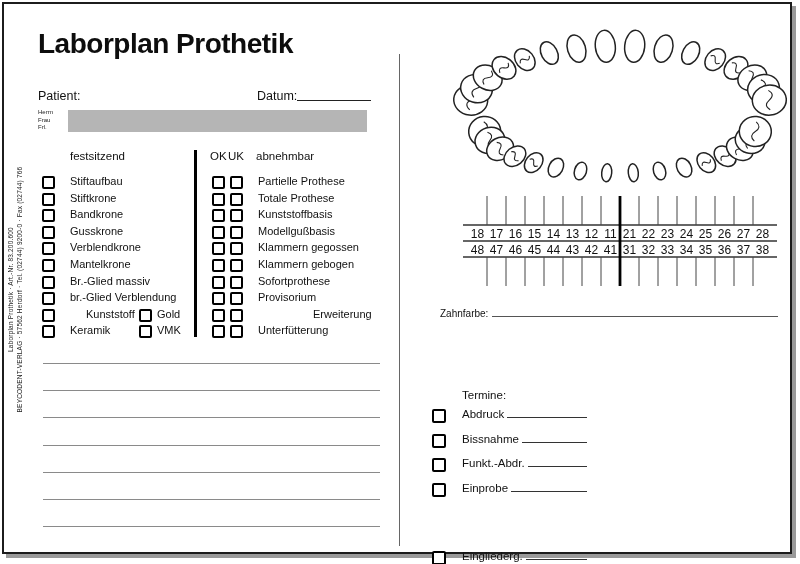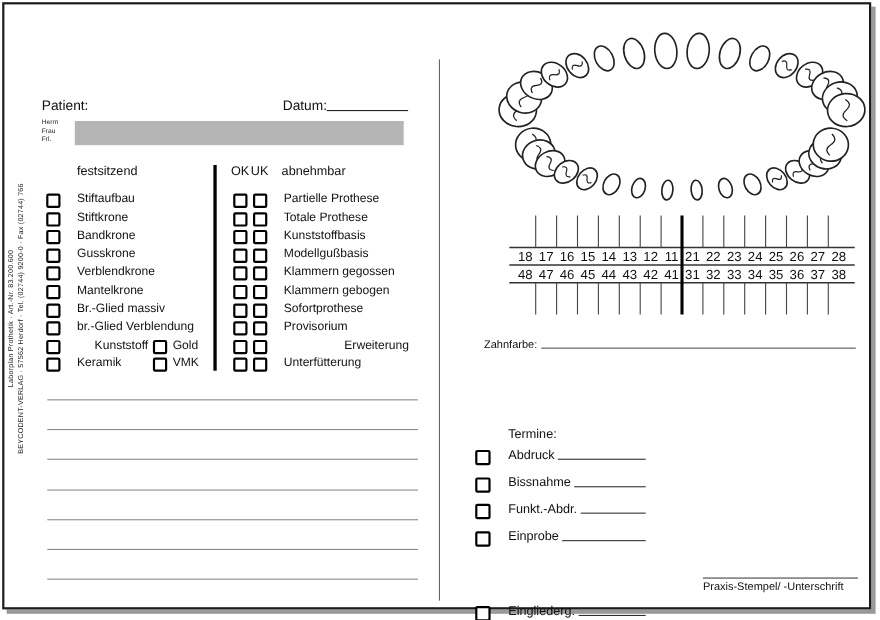--- a/index.html
+++ b/index.html
@@ -42,20 +42,21 @@
 </head>
 <body>
 
 <div class="sheet">
 
   <div class="vtext">
     <div>Laborplan Prothetik · Art.-Nr. 83.200.600</div>
     <div>BEYCODENT-VERLAG · 57562 Herdorf · Tel. (02744) 9200-0 · Fax (02744) 766</div>
   </div>
 
+  <h1 class="title">Laborplan Prothetik</h1>
 
   <div class="patient-label">Patient:</div>
   <div class="datum">
     <span>Datum:</span>
     <span class="fill-line"></span>
   </div>
   <div class="saluts">
       <div>Herrn</div>
       <div>Frau</div>
       <div>Frl.</div>
@@ -401,18 +402,14 @@
       </div>
       <div class="termine-row" style="top: 502px; margin-top: 44px;">
         <span class="cb" style="left: 0px;"></span>
         <div class="t-wrap">
           <span>Eingliederg.</span>
           <div class="t-fill"></div>
         </div>
       </div>
     </div>
 
-  <div class="sign">
-    <div class="line"></div>
-    <div>Praxis-Stempel/ -Unterschrift</div>
-  </div>
 
 </div>
 
 </body></html>

